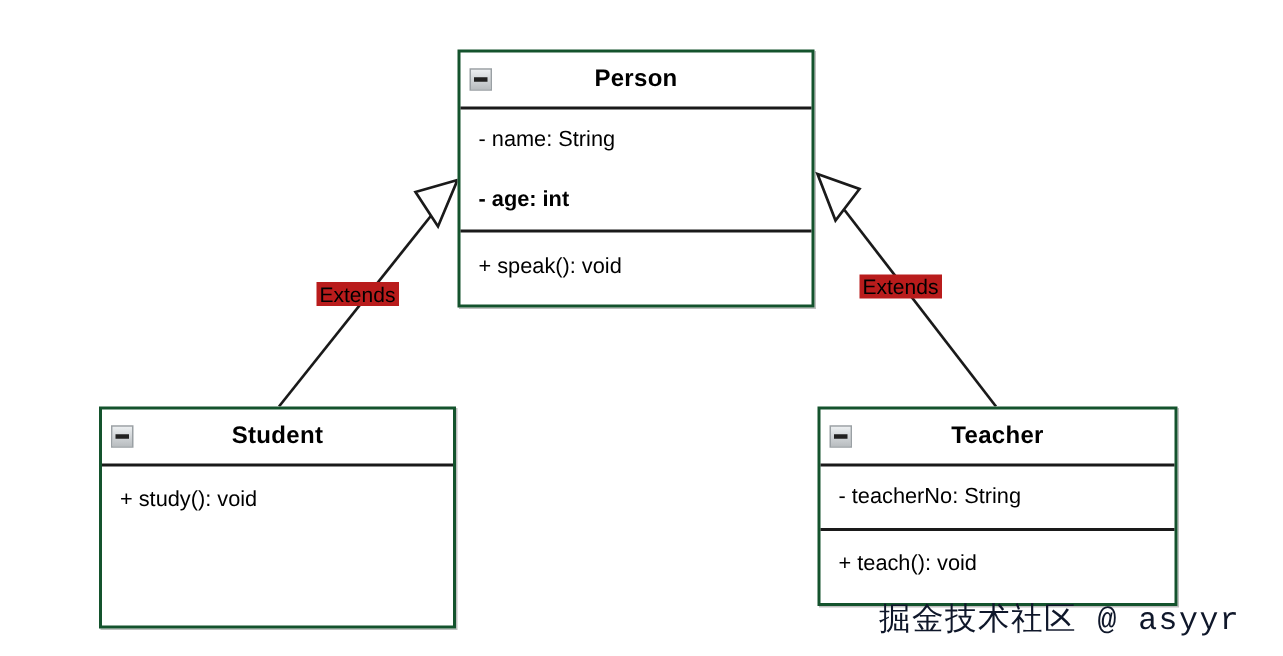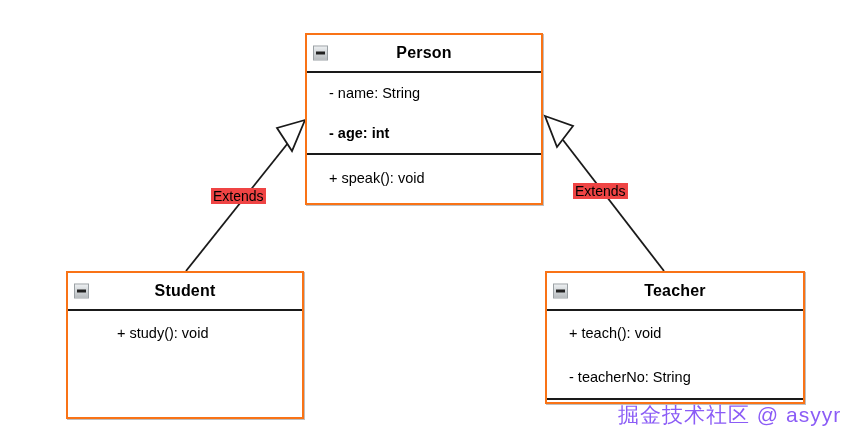--- a/index.html
+++ b/index.html
@@ -31,21 +31,21 @@
     width: 855px;
     height: 437px;
     z-index: 1;
   }
 
   
   .uml-class {
     position: absolute;
     z-index: 2;
     background: #ffffff;
-    border: 2px solid #f97316;
+    border: 2px solid #14532d;
     box-sizing: border-box;
     box-shadow: 1px 1px 0 rgba(0,0,0,0.25);
   }
 
   .uml-header {
     position: relative;
     height: 38px;
     border-bottom: 2px solid #1a1a1a;
     display: flex;
     align-items: center;
@@ -78,55 +78,55 @@
     display: block;
     width: 9px;
     height: 3px;
     background: #212121;
   }
 
   .uml-compartment {
     box-sizing: border-box;
     display: flex;
     align-items: center;
-    padding-left: 22px;
+    padding-left: 12px;
   }
   .uml-compartment.divider {
     border-bottom: 2px solid #1a1a1a;
   }
 
   .uml-member {
     font-size: 14.5px;
     line-height: 1.1;
     white-space: nowrap;
   }
 
   
   .edge-label {
     position: absolute;
     z-index: 3;
     font-size: 14px;
     line-height: 1;
     white-space: nowrap;
-    background: #ef4444;
+    background: #b91c1c;
     padding: 1px 2px;
   }
 
   
   #watermark {
     position: absolute;
     z-index: 4;
-    left: 618px;
+    left: 586px;
     top: 404px;
     font-size: 21px;
     line-height: 1;
-    color: #8b5cf6;
+    color: #0f172a;
     white-space: nowrap;
     letter-spacing: 1px;
-    font-family: Liberation Sans, sans-serif;
+    font-family: Liberation Mono, monospace;
   }
 </style>
 </head>
 <body>
 
 <div id="canvas">
 
   <svg id="edges" viewBox="0 0 855 437" width="855" height="437" xmlns="http://www.w3.org/2000/svg">
 
     <g>
@@ -165,41 +165,41 @@
   <div class="uml-class" id="class-student" style="left:66px; top:271px; width:238px; height:148px;">
 
     <div class="uml-header">
       <span class="collapse-box">
         <span class="minus"></span>
       </span>
       <span class="uml-title">Student</span>
     </div>
 
 
-    <div class="uml-compartment" style="height:46px;margin-left:27px;">
+    <div class="uml-compartment" style="height:46px;">
       <span class="uml-member">+ study(): void</span>
     </div>
   </div>
 
-  <div class="uml-class" id="class-teacher" style="left:545px; top:271px; width:260px; height:133px;">
+  <div class="uml-class" id="class-teacher" style="left:545px; top:271px; width:240px; height:133px;">
 
     <div class="uml-header">
       <span class="collapse-box">
         <span class="minus"></span>
       </span>
       <span class="uml-title">Teacher</span>
     </div>
 
+    <div class="uml-compartment divider" style="height:43px;">
+      <span class="uml-member">- teacherNo: String</span>
+    </div>
+
     <div class="uml-compartment" style="height:46px;">
       <span class="uml-member">+ teach(): void</span>
     </div>
-
-    <div class="uml-compartment divider" style="height:43px;">
-      <span class="uml-member">- teacherNo: String</span>
-    </div>
   </div>
 
   <div class="edge-label" style="left:211px; top:188px;">Extends</div>
 
   <div class="edge-label" style="left:573px; top:183px;">Extends</div>
 
   <div id="watermark">掘金技术社区 @ asyyr</div>
 
 </div>
 

